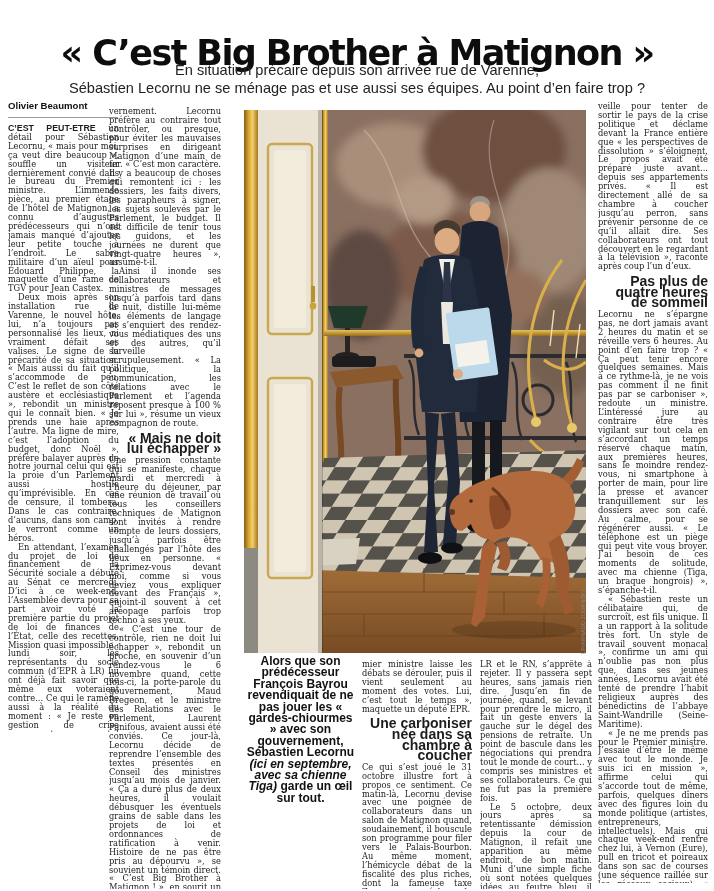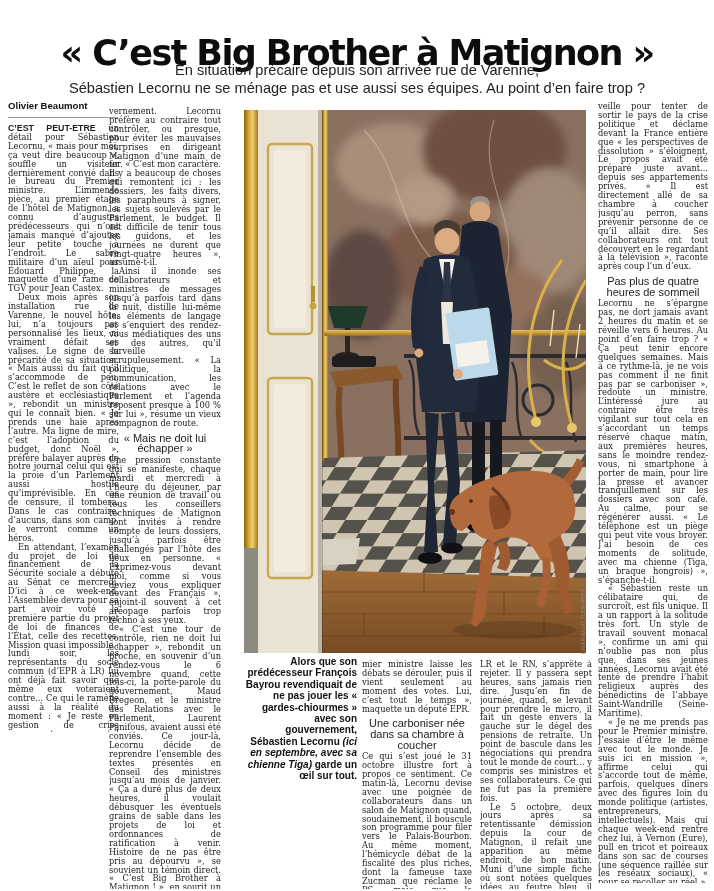--- a/index.html
+++ b/index.html
@@ -16,22 +16,22 @@
 
   
   #byline{top:100px;left:8px;width:110px;font-weight:bold;font-size:9.6px;color:#111;}
   #byline-rule{top:117px;left:8px;width:110px;border-top:1px solid #9a9a9a;height:0;}
 
   
   .col{font-family:"DejaVu Serif",serif;font-size:8.3px;line-height:8.9px;
        text-align:justify;color:#1c1c1c;overflow:hidden;hyphens:auto;}
   .col p{margin:0;}
   .col p.ind{text-indent:10px;}
-  .subhead{font-family:"Liberation Sans",sans-serif;font-weight:normal;
-       font-size:11px;line-height:10.6px;margin:5px 0 2px 0;text-align:center;}
+  .subhead{font-family:"Liberation Sans",sans-serif;font-weight:bold;
+       font-size:14px;line-height:10.6px;margin:5px 0 2px 0;text-align:right;}
   .lead-in{font-family:"Liberation Sans",sans-serif;font-weight:bold;font-size:8.8px;}
 
   #col1{top:124px;left:8px;width:111px;height:608px;}
   #col2{top:107px;left:109px;width:112px;height:782px;}
   #col4{top:660px;left:362px;width:110px;height:229px;}
   #col5{top:660px;left:480px;width:112px;height:229px;}
   #col6{top:102px;left:598px;width:110px;height:781px;}
 
   
   #pullquote{top:732px;left:8px;width:112px;}
@@ -39,21 +39,21 @@
   #pullquote-text{font-family:"Liberation Sans",sans-serif;font-weight:bold;
     font-size:12.2px;line-height:13.2px;letter-spacing:-0.2px;color:#000;white-space:pre-line;}
 
   
   #photo{top:110px;left:244px;width:342px;height:543px;overflow:hidden;background:#7b6152;}
   #photo-credit{top:592px;left:580px;height:62px;width:8px;
     writing-mode:vertical-rl;transform:rotate(180deg);
     font-size:5.3px;letter-spacing:.3px;color:#8b8b8b;white-space:nowrap;}
   #caption{top:656px;left:244px;width:113px;
     font-family:"Liberation Sans",sans-serif;font-weight:bold;
-    font-size:10px;line-height:11.4px;color:#111;text-align:right;}
+    font-size:12px;line-height:11.4px;color:#111;text-align:center;}
   #caption .cap-it{font-style:italic;}
 </style>
 </head>
 <body>
 
 <div id="page">
 
   <h1 id="headline" class="abs">« C’est Big Brother à Matignon »</h1>
   <div id="subtitle" class="abs">En situation précaire depuis son arrivée rue de Varenne,
 Sébastien Lecornu ne se ménage pas et use aussi ses équipes. Au point d’en faire trop ?</div>

